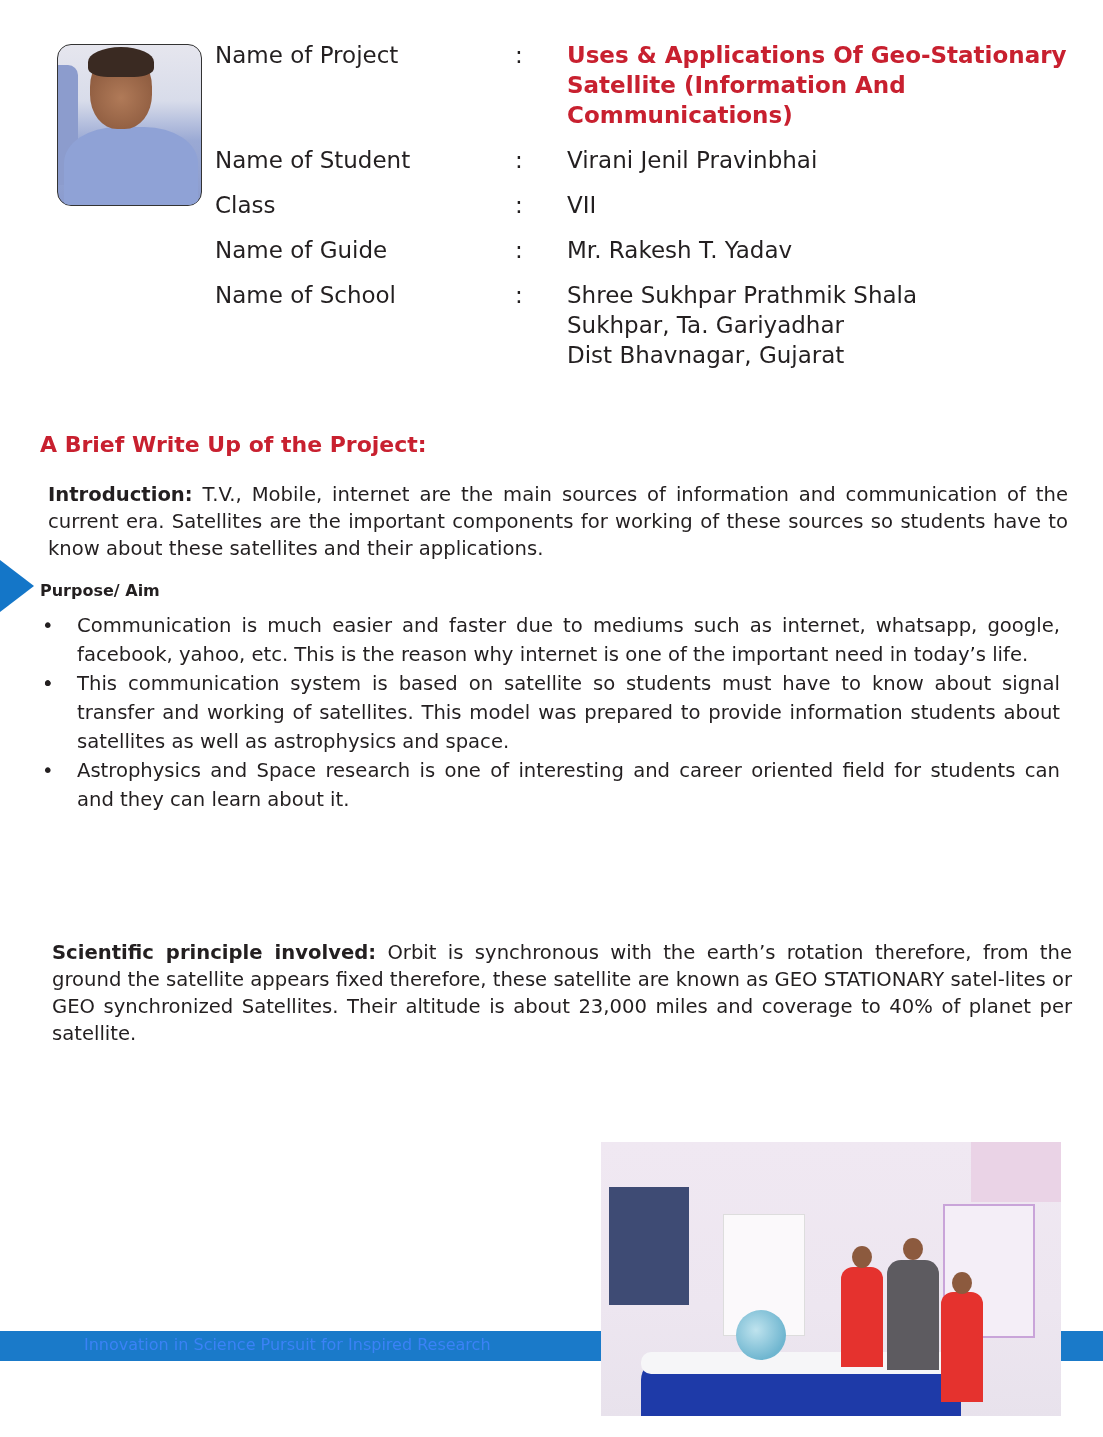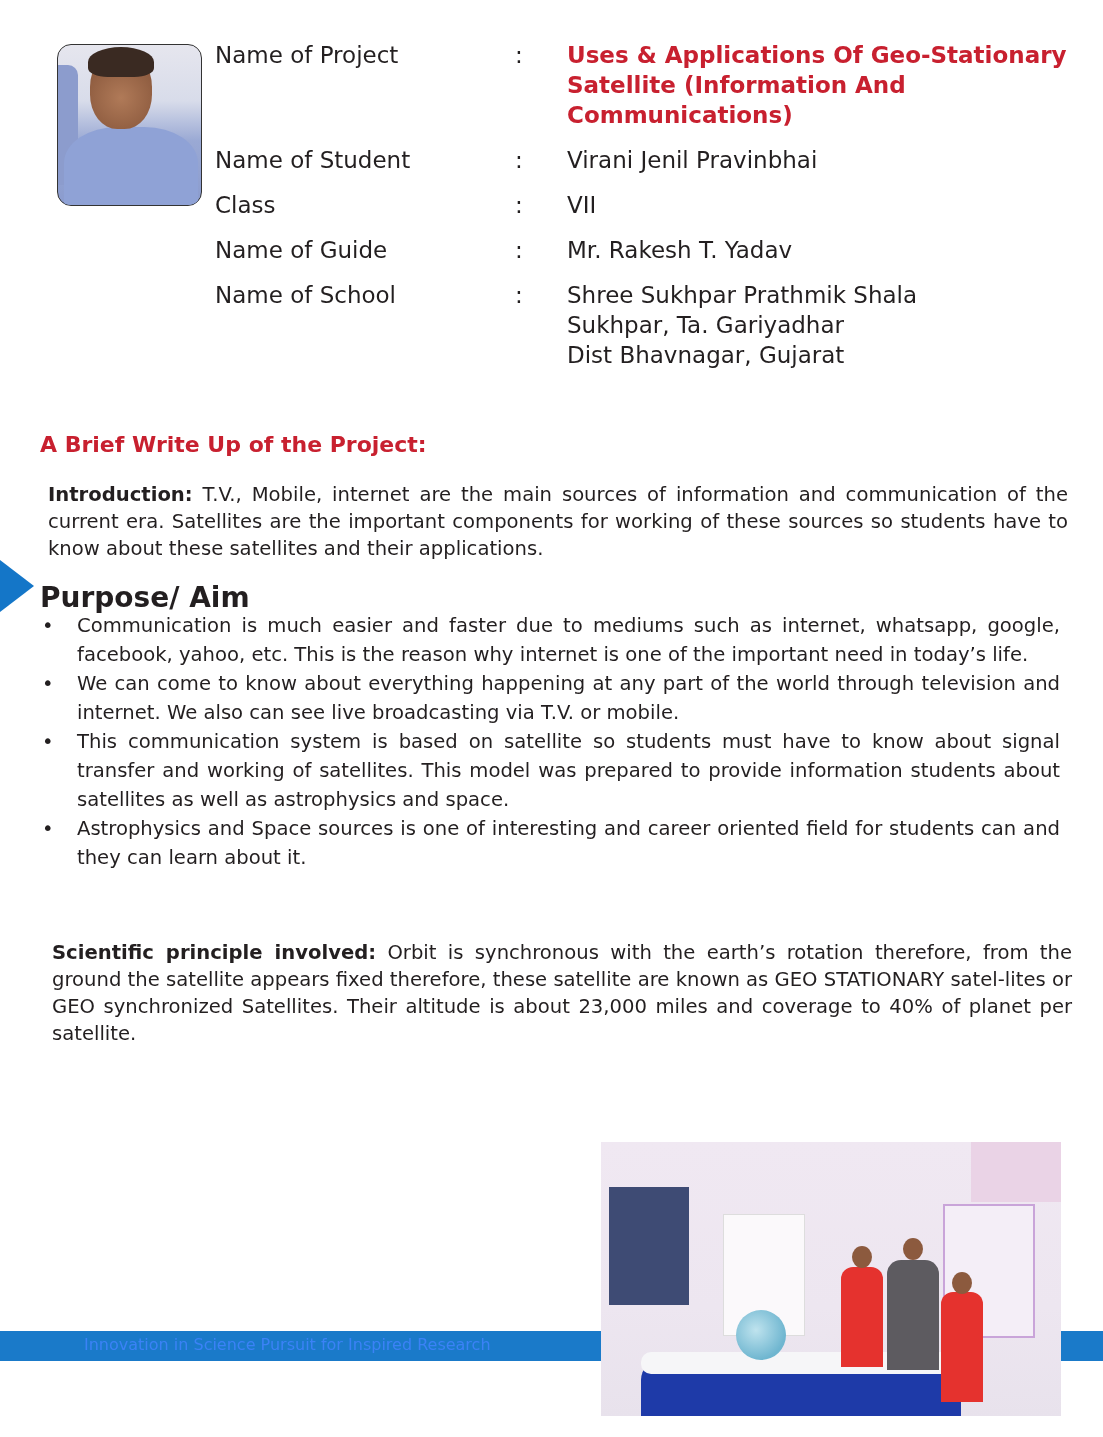--- a/index.html
+++ b/index.html
@@ -16,21 +16,21 @@
 
   .info-row { position: absolute; left: 215px; font-size: 23px; line-height: 30px; }
   .info-label { position: absolute; left: 0; width: 290px; }
   .info-colon { position: absolute; left: 300px; }
   .info-value { position: absolute; left: 352px; width: 500px; white-space: pre-line; }
   .project-title { color: #c8202f; font-weight: bold; font-size: 23px; line-height: 30px; }
 
   .section-heading { position: absolute; left: 40px; top: 416px; color: #c8202f; font-weight: bold; font-size: 22px; margin-top: 16px; }
   .para { position: absolute; left: 40px; width: 1020px; font-size: 19.6px; line-height: 27px; text-align: justify; }
   .para b { font-weight: bold; }
-  .aim-heading { position: absolute; left: 40px; top: 581px; font-weight: bold; font-size: 28px; }
+  .aim-heading { position: absolute; left: 40px; top: 581px; font-weight: bold; font-size: 16px; }
   .bullets { position: absolute; left: 40px; top: 611px; width: 1020px; margin: 0; padding: 0; list-style: none; }
   .bullets li { position: relative; padding-left: 37px; font-size: 19.6px; line-height: 29px; text-align: justify; }
   .bullets li .dot { position: absolute; left: 2px; top: 0; }
 
   .arrow { position: absolute; left: 0; top: 560px; width: 0; height: 0;
            border-top: 26px solid transparent; border-bottom: 26px solid transparent; border-left: 34px solid #1476c8; }
 
   .footer-band { position: absolute; left: 0; top: 1331px; width: 1103px; height: 30px; background: #1a7ac9; }
   .footer-text { position: absolute; left: 46px; top: 1334px; color: #3b82f6; font-size: 16px; line-height: 22px; margin-left: 38px; }
 
@@ -105,29 +105,28 @@
 
   <div class="aim-heading">Purpose/ Aim</div>
 
   <ul class="bullets">
     <li>
       <span class="dot">•</span>
       <span>Communication is much easier and faster due to mediums such as internet, whatsapp, google, facebook, yahoo, etc. This is the reason why internet is one of the important need in today’s life.</span>
     </li>
     <li>
       <span class="dot">•</span>
-      <span>We can come to know about everything happening at any part of the world through television and internet. We also can see live broadcasting via T.V. or mobile.</span>
     </li>
     <li>
       <span class="dot">•</span>
       <span>This communication system is based on satellite so students must have to know about signal transfer and working of satellites. This model was prepared to provide information students about satellites as well as astrophysics and space.</span>
     </li>
     <li>
       <span class="dot">•</span>
-      <span>Astrophysics and Space sources is one of interesting and career oriented field for students can and they can learn about it.</span>
+      <span>Astrophysics and Space research is one of interesting and career oriented field for students can and they can learn about it.</span>
     </li>
   </ul>
 
   <p class="para" style="top:927px; margin:12px;">
     <b>Scientific principle involved:</b><span> Orbit is synchronous with the earth’s rotation therefore, from the ground the satellite appears fixed therefore, these satellite are known as GEO STATIONARY satel-lites or GEO synchronized Satellites. Their altitude is about 23,000 miles and coverage to 40% of planet per satellite.</span>
   </p>
 
   <div class="footer-band"></div>
   <div class="footer-text">Innovation in Science Pursuit for Inspired Research</div>
 

